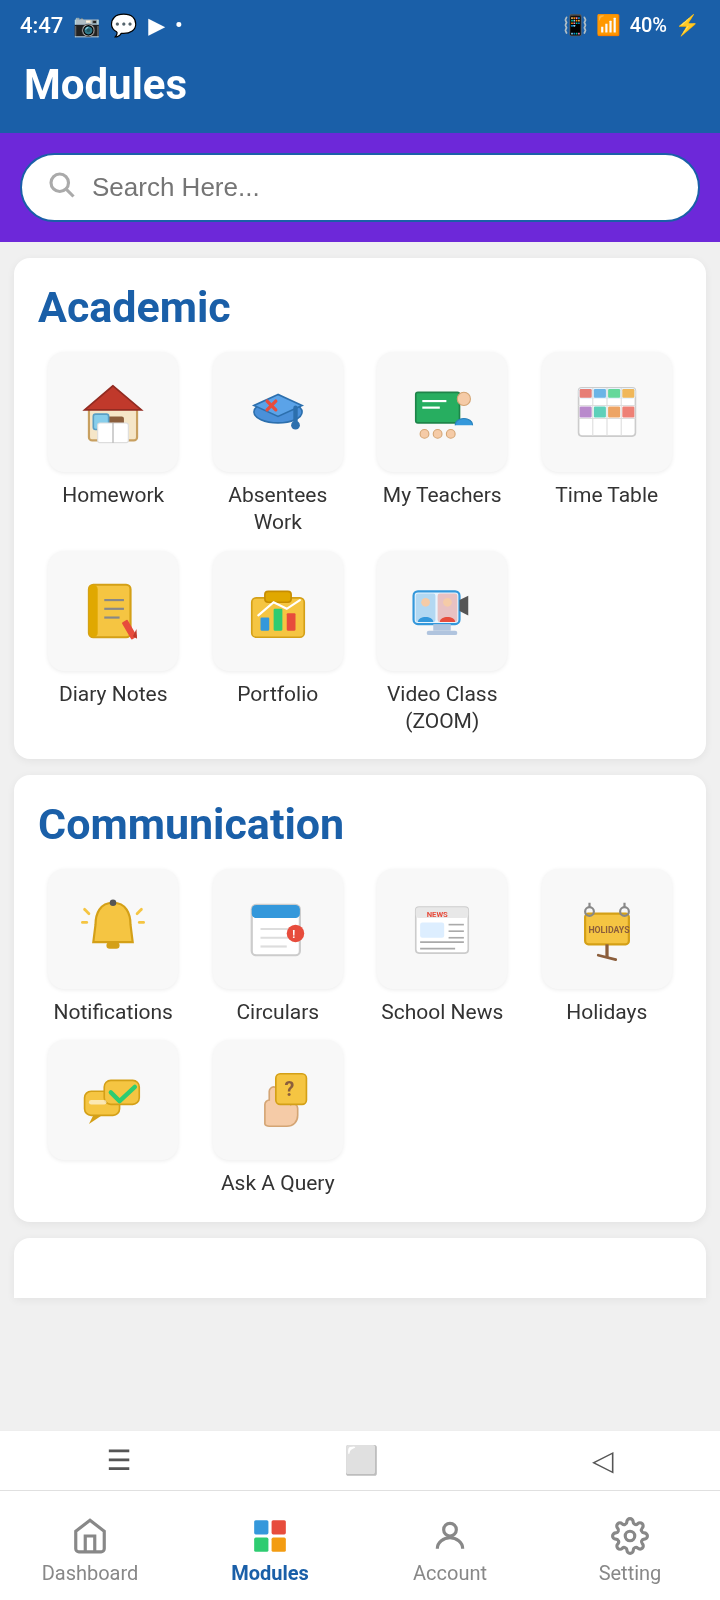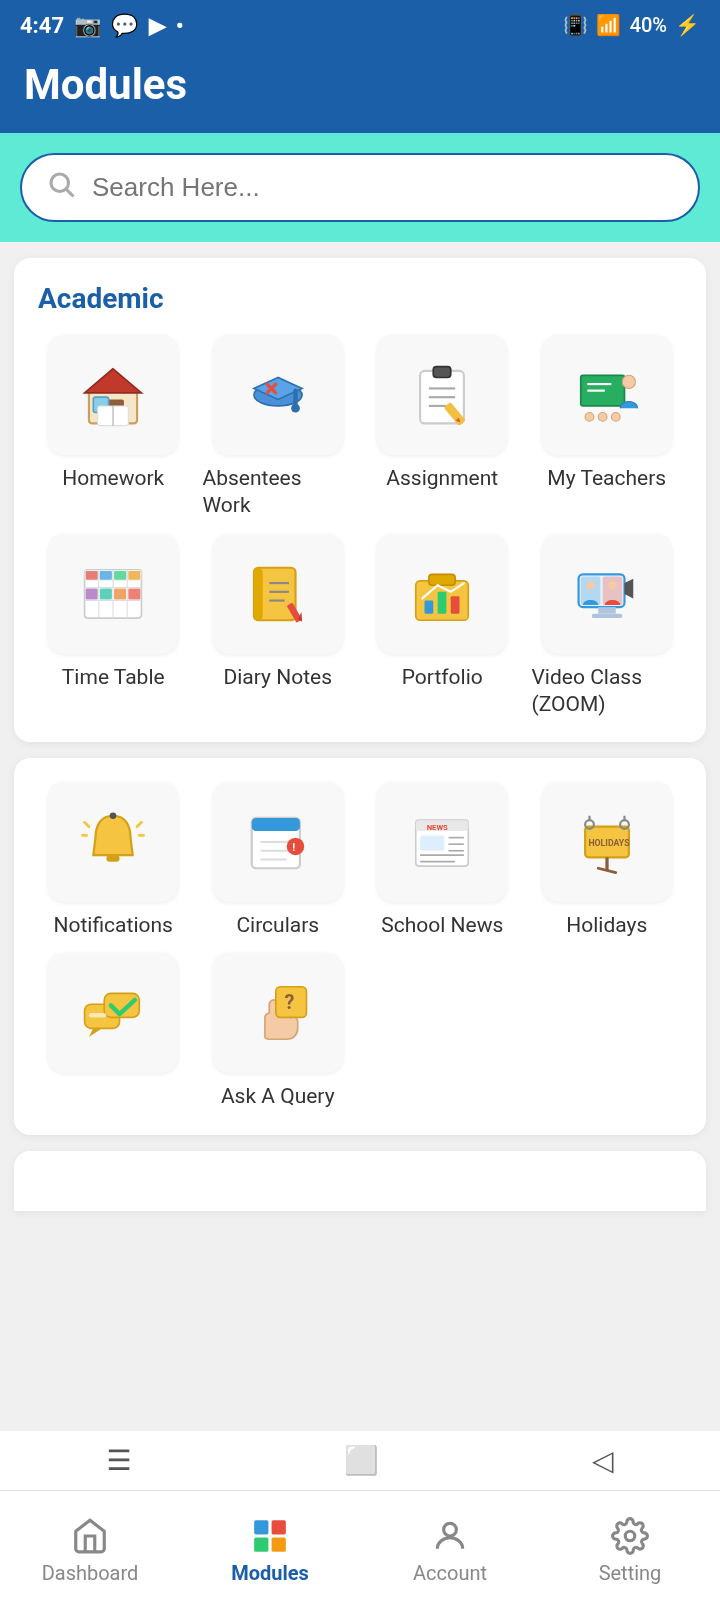--- a/index.html
+++ b/index.html
@@ -17,37 +17,37 @@
       background: #1a5fa8;
       color: white;
       height: 50px;
       display: flex;
       align-items: center;
       justify-content: space-between;
       padding: 0 20px;
       font-size: 22px;
       font-weight: 500;
     }
-    .status-left { display: flex; gap: 10px; font-weight: bold; }
+    .status-left { display: flex; gap: 10px; }
     .status-right { display: flex; align-items: center; gap: 8px; font-size: 20px; }
 
     
     .header {
       background: #1a5fa8;
       padding: 10px 24px 24px;
     }
     .header-title {
       color: white;
       font-size: 42px;
       font-weight: bold;
     }
 
     
     .search-container {
-      background: #5eead4;
+      background: #6d28d9;
       padding: 20px;
       margin: 0;
     }
     .search-box {
       border: 2px solid #1a5fa8;
       border-radius: 40px;
       display: flex;
       align-items: center;
       padding: 14px 24px;
       background: white;
@@ -66,21 +66,21 @@
     
     .section-card {
       background: white;
       border-radius: 16px;
       margin: 16px 14px;
       padding: 24px;
       box-shadow: 0 2px 8px rgba(0,0,0,0.06);
     }
     .section-title {
       color: #1a5fa8;
-      font-size: 28px;
+      font-size: 43px;
       font-weight: bold;
       margin-bottom: 20px;
     }
 
     
     .module-grid {
       display: grid;
       grid-template-columns: repeat(4, 1fr);
       gap: 14px;
     }
@@ -102,21 +102,21 @@
       box-shadow: 0 1px 4px rgba(0,0,0,0.08);
       text-align: right;
     }
     .module-icon-box svg {
       width: 70px;
       height: 70px;
     }
     .module-label {
       font-size: 21px;
       color: #333;
-      text-align: left;
+      text-align: center;
       line-height: 1.3;
     }
 
     
     .bottom-nav {
       position: fixed;
       bottom: 0;
       width: 720px;
       background: white;
       border-top: 1px solid #e0e0e0;
@@ -235,35 +235,20 @@
             <rect x="46" y="26" width="4" height="16" fill="#2c6fad" rx="2"></rect>
             <circle cx="48" cy="44" r="4" fill="#2c6fad"></circle>
 
             <line x1="22" y1="22" x2="30" y2="30" stroke="#e74c3c" stroke-width="3" stroke-linecap="round"></line>
             <line x1="30" y1="22" x2="22" y2="30" stroke="#e74c3c" stroke-width="3" stroke-linecap="round"></line>
           </svg>
         </div>
         <span class="module-label">Absentees Work</span>
       </div>
 
-      <div class="module-item">
-        <div class="module-icon-box">
-          <svg viewBox="0 0 64 64" fill="none" xmlns="http://www.w3.org/2000/svg">
-            <rect x="12" y="10" width="40" height="48" rx="4" fill="#fff" stroke="#ccc" stroke-width="2"></rect>
-            <rect x="24" y="6" width="16" height="10" rx="3" fill="#555" stroke="#333" stroke-width="1.5"></rect>
-            <line x1="20" y1="26" x2="44" y2="26" stroke="#aaa" stroke-width="2"></line>
-            <line x1="20" y1="34" x2="44" y2="34" stroke="#aaa" stroke-width="2"></line>
-            <line x1="20" y1="42" x2="36" y2="42" stroke="#aaa" stroke-width="2"></line>
-
-            <rect x="38" y="36" width="8" height="22" rx="2" fill="#f0c040" transform="rotate(-40 46 46)"></rect>
-            <polygon points="44,54 48,54 46,58" fill="#e74c3c" transform="rotate(-40 46 54)"></polygon>
-          </svg>
-        </div>
-        <span class="module-label">Assignment</span>
-      </div>
 
       <div class="module-item">
         <div class="module-icon-box">
           <svg viewBox="0 0 64 64" fill="none" xmlns="http://www.w3.org/2000/svg">
 
             <rect x="8" y="14" width="40" height="28" rx="2" fill="#27ae60" stroke="#1e8449" stroke-width="1.5"></rect>
             <line x1="14" y1="22" x2="36" y2="22" stroke="white" stroke-width="2"></line>
             <line x1="14" y1="28" x2="30" y2="28" stroke="white" stroke-width="2"></line>
 
             <circle cx="52" cy="20" r="6" fill="#F5CBA7" stroke="#d4a574" stroke-width="1"></circle>
@@ -352,20 +337,21 @@
             <polygon points="48,22 56,18 56,36 48,32" fill="#555"></polygon>
           </svg>
         </div>
         <span class="module-label">Video Class (ZOOM)</span>
       </div>
 
     </div>
   </div>
 
   <div class="section-card">
+    <div class="section-title">Communication</div>
     <div class="module-grid">
 
       <div class="module-item">
         <div class="module-icon-box">
           <svg viewBox="0 0 64 64" fill="none" xmlns="http://www.w3.org/2000/svg">
 
             <path d="M32 8 C20 8 16 18 16 28 L14 44 L50 44 L48 28 C48 18 44 8 32 8Z" fill="#f5c542" stroke="#d4a017" stroke-width="2"></path>
             <rect x="26" y="44" width="12" height="6" rx="3" fill="#d4a017"></rect>
 
             <line x1="10" y1="18" x2="6" y2="14" stroke="#f5c542" stroke-width="2.5" stroke-linecap="round"></line>

